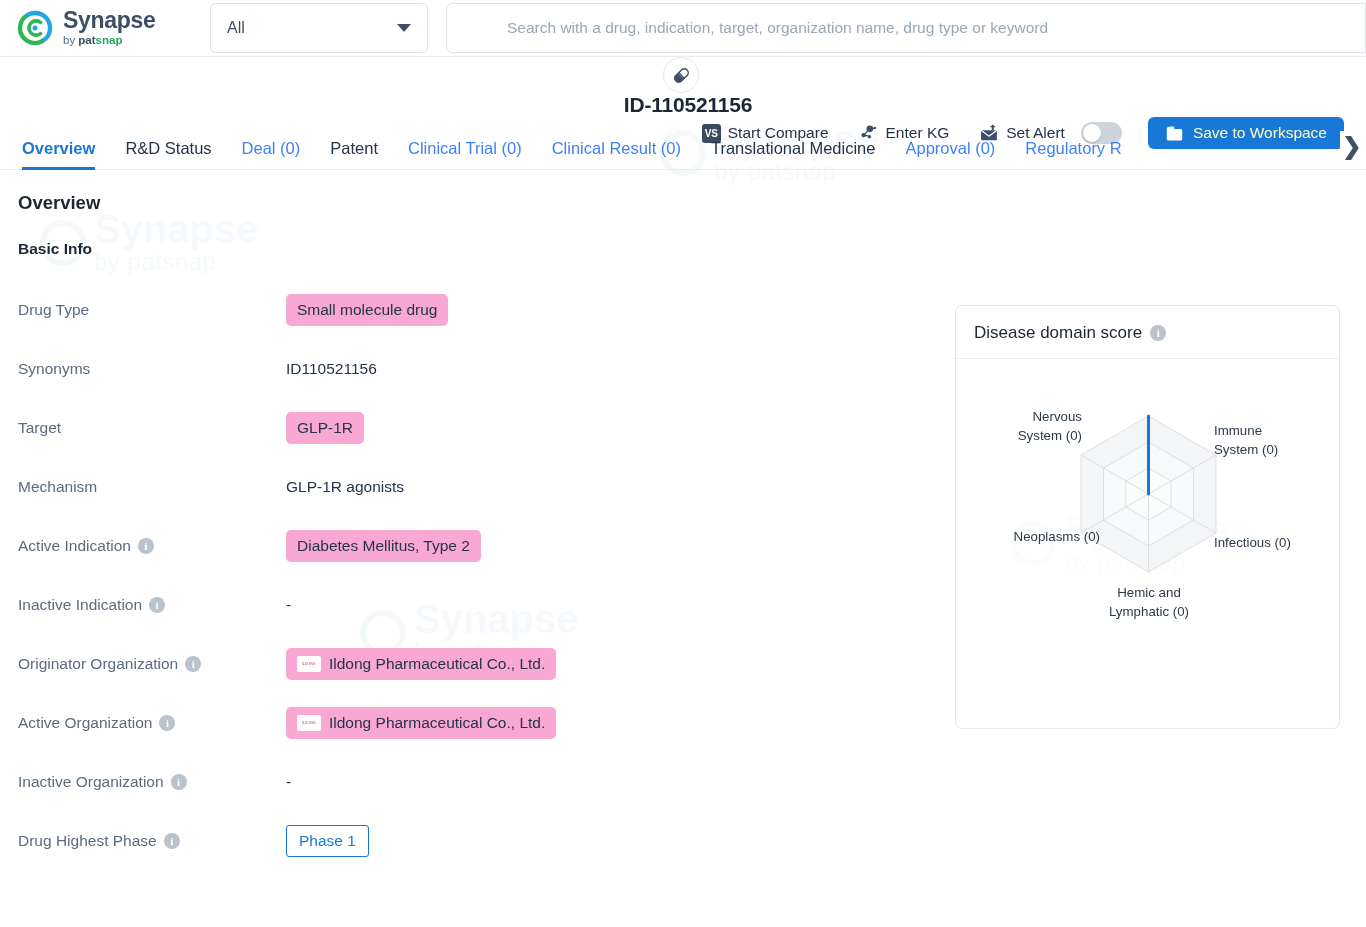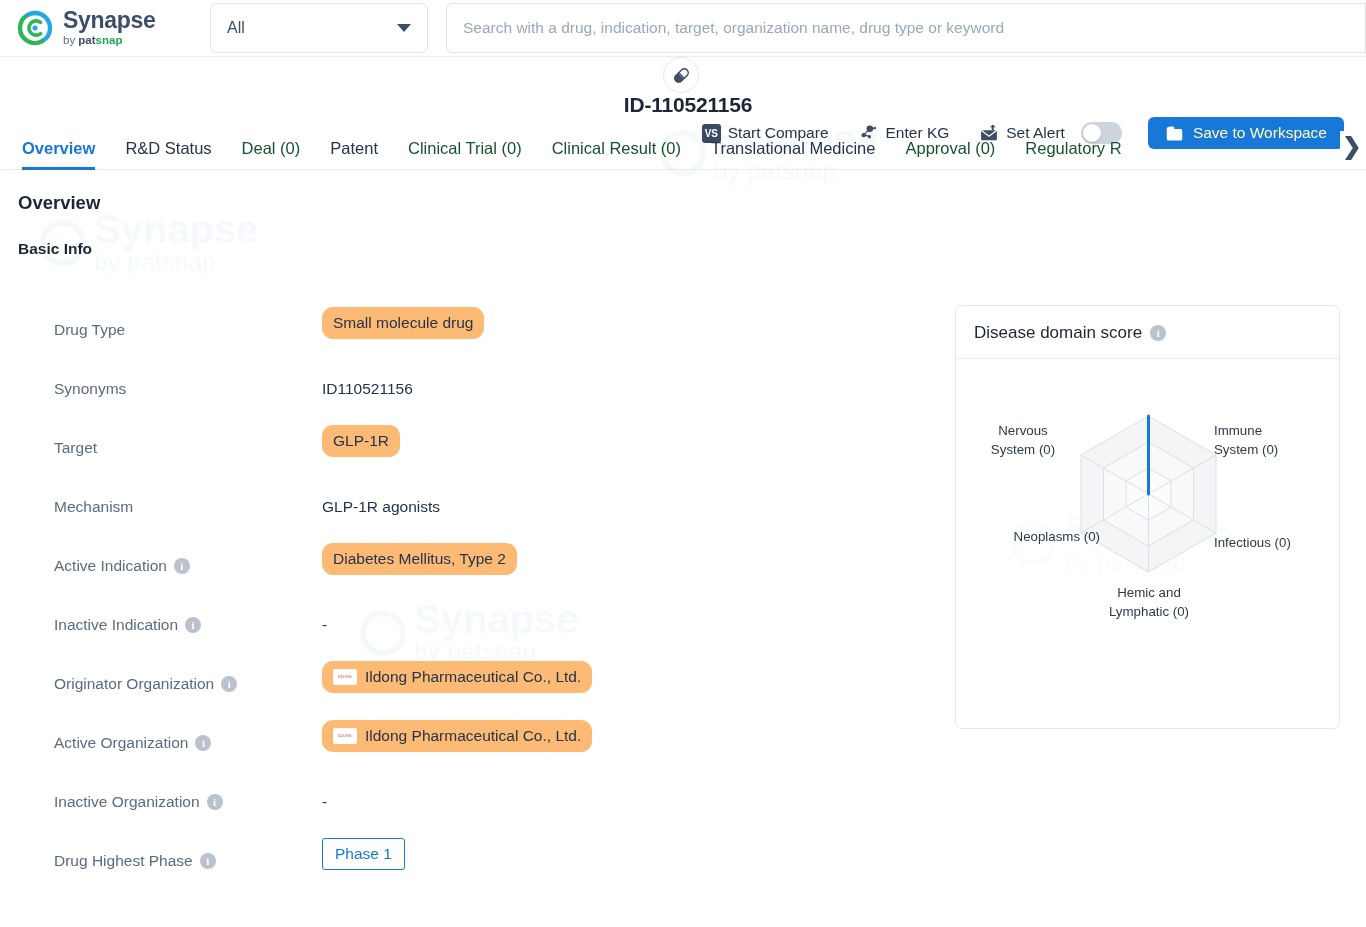--- a/index.html
+++ b/index.html
@@ -53,21 +53,21 @@
   .select-box span { font-size: 16px; color: #3d4f66; }
   .caret { width: 0; height: 0; border-left: 7px solid transparent; border-right: 7px solid transparent; border-top: 8px solid #3d4f66; }
 
   .search-box {
     flex: 1; height: 50px; margin-left: 18px; margin-right: 0;
     border: 1px solid #dfe3e8; border-radius: 6px 0 0 6px;
     display: flex; align-items: center; padding: 0 16px; background: #fff;
   }
   .search-box input {
     border: 0; outline: 0; width: 100%; font-size: 15.5px;
-    font-family: "Liberation Sans", sans-serif; color: #3d4f66; background: transparent;
+    font-family: "Liberation Sans", sans-serif; color: #3d4f66; background: transparent; margin-left: 44px;
   }
   .search-box input::placeholder { color: #9aa7b8; }
 
   
   .entity-bar {
     position: relative; z-index: 20;
     height: 66px; display: flex; align-items: center; padding: 0 22px 0 18px; flex-direction: column;
   }
   .pill-icon {
     width: 36px; height: 36px; border-radius: 50%; border: 1px solid #e4e8ed;
@@ -102,47 +102,47 @@
   .tabs-wrap { position: relative; z-index: 20; border-bottom: 1px solid #e8ebef; height: 47px; }
   .tabs { display: flex; align-items: flex-end; height: 46px; padding-left: 22px; gap: 30px; }
   .tab {
     font-size: 16.5px; color: #24344a; padding-bottom: 11px; cursor: pointer;
     white-space: nowrap; position: relative;
   }
   .tab.active { color: #1878d8; font-weight: bold; }
   .tab.active::after {
     content: ""; position: absolute; left: 0; right: 0; bottom: -1px; height: 3px; background: #1878d8;
   }
-  .tab.dim { color: #14532d; }
+  .tab.dim { color: #3b82f6; }
   .tab.clipped { overflow: hidden; }
   .tabs-arrow {
     position: absolute; right: 2px; top: 8px; width: 24px; height: 30px;
     display: flex; align-items: center; justify-content: center;
     color: #3d4f66; font-size: 23px; font-weight: bold; background: #fff; cursor: pointer;
   }
 
   
   .content { position: relative; z-index: 10; padding: 22px 22px 0 18px; }
   .h-overview { font-size: 18.5px; font-weight: bold; color: #1b2636; }
   .h-basic { font-size: 15.5px; font-weight: bold; color: #1b2636; margin-top: 26px; }
 
   .fields { margin-top: 22px; }
-  .field-row { display: flex; align-items: flex-end; height: 59px; margin-left: 36px; }
+  .field-row { display: flex; align-items: center; height: 59px; }
   .field-label {
     width: 268px; flex: 0 0 268px; font-size: 15.5px; color: #5b6b80;
     display: flex; align-items: center; gap: 7px;
   }
   .info-i {
     width: 16px; height: 16px; border-radius: 50%; background: #b9c2cd; color: #fff;
     font-size: 11px; font-weight: bold; display: flex; align-items: center; justify-content: center;
     font-family: "Liberation Serif", serif; cursor: pointer; flex: 0 0 16px;
   }
   .field-val { font-size: 15.5px; color: #24344a; display: flex; align-items: center; }
   .chip {
-    background: #fdba74; border-radius: 11px; padding: 7px 11px; font-size: 15.5px;
+    background: #f9a8d4; border-radius: 5px; padding: 7px 11px; font-size: 15.5px;
     color: #24344a; cursor: pointer; display: inline-flex; align-items: center; gap: 8px;
   }
   .chip-plain { color: #24344a; font-size: 15.5px; }
   .chip-phase {
     border: 1px solid #1878d8; color: #1878d8; background: #fff;
     border-radius: 3px; padding: 6px 12px; font-size: 15.5px; cursor: pointer;
   }
   .org-logo {
     width: 24px; height: 16px; background: #fff; border-radius: 2px;
     display: flex; align-items: center; justify-content: center; overflow: hidden; flex: 0 0 24px;
@@ -435,20 +435,20 @@
       <div class="radar-label" style="left:258px; top:174px; width:120px; text-align:left;">
           <div>Infectious (0)</div>
         </div>
       <div class="radar-label" style="left:108px; top:224px; width:170px;">
           <div>Hemic and</div>
           <div>Lymphatic (0)</div>
         </div>
       <div class="radar-label" style="left:24px;  top:168px; width:120px; text-align:right;">
           <div>Neoplasms (0)</div>
         </div>
-      <div class="radar-label" style="left:8px;  top:62px; width:118px; text-align:center;">
+      <div class="radar-label" style="left:8px;  top:48px; width:118px; text-align:right;">
           <div>Nervous</div>
           <div>System (0)</div>
         </div>
     </div>
   </div>
 
 </div>
 
 </body></html>

